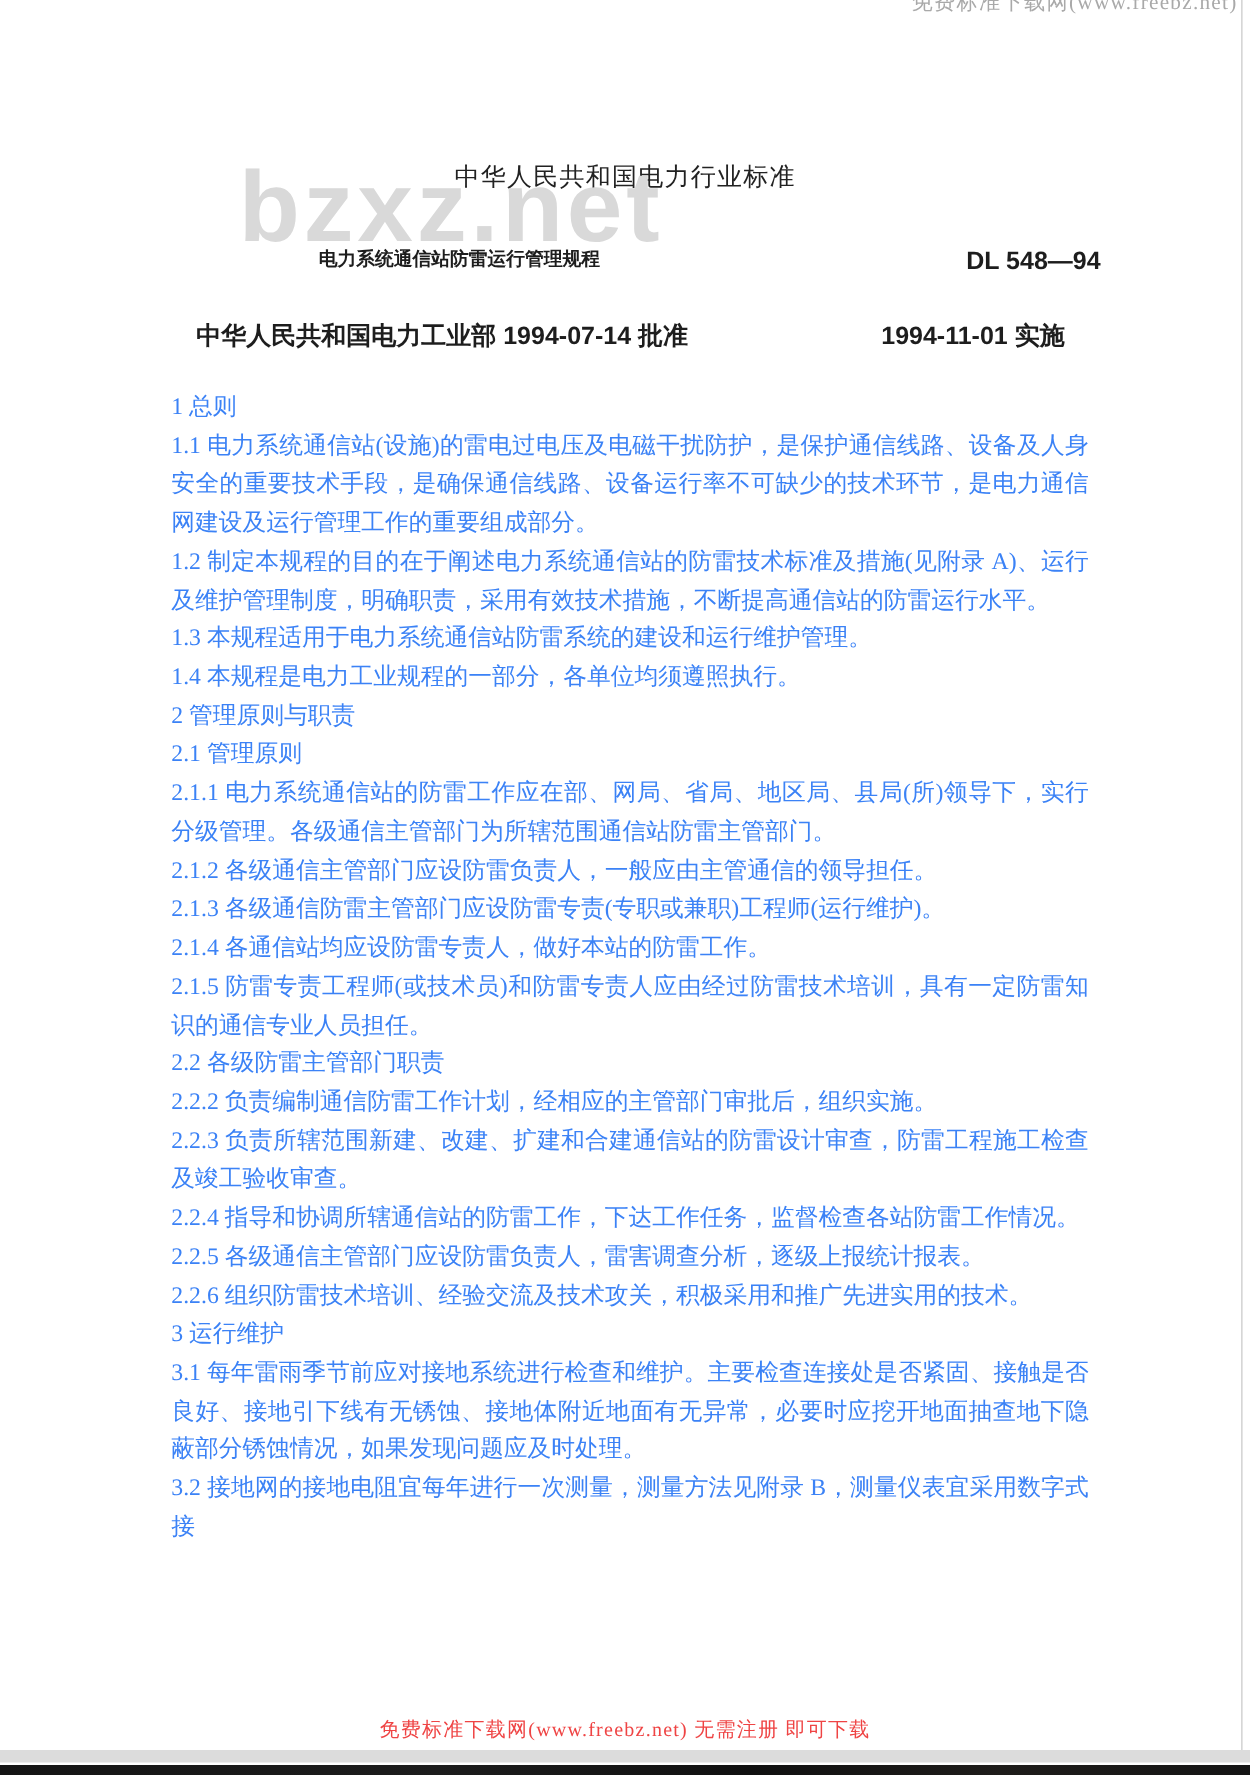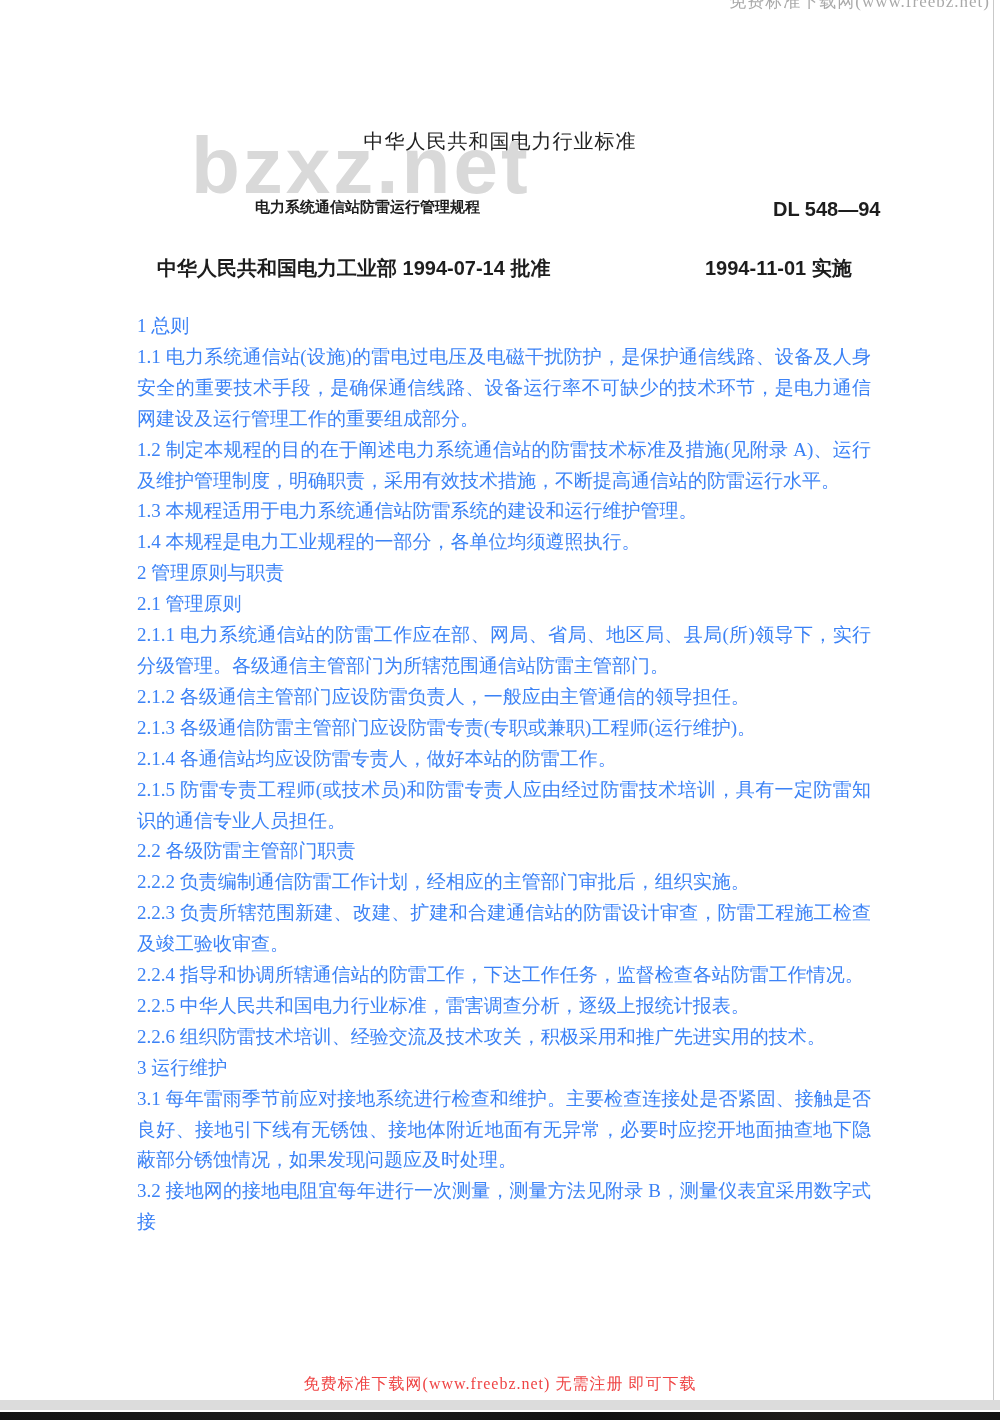--- a/index.html
+++ b/index.html
@@ -162,21 +162,21 @@
     <p>2.1 管理原则</p>
     <p>2.1.1 电力系统通信站的防雷工作应在部、网局、省局、地区局、县局(所)领导下，实行分级管理。各级通信主管部门为所辖范围通信站防雷主管部门。</p>
     <p>2.1.2 各级通信主管部门应设防雷负责人，一般应由主管通信的领导担任。</p>
     <p>2.1.3 各级通信防雷主管部门应设防雷专责(专职或兼职)工程师(运行维护)。</p>
     <p>2.1.4 各通信站均应设防雷专责人，做好本站的防雷工作。</p>
     <p>2.1.5 防雷专责工程师(或技术员)和防雷专责人应由经过防雷技术培训，具有一定防雷知识的通信专业人员担任。</p>
     <p>2.2 各级防雷主管部门职责</p>
     <p>2.2.2 负责编制通信防雷工作计划，经相应的主管部门审批后，组织实施。</p>
     <p>2.2.3 负责所辖范围新建、改建、扩建和合建通信站的防雷设计审查，防雷工程施工检查及竣工验收审查。</p>
     <p>2.2.4 指导和协调所辖通信站的防雷工作，下达工作任务，监督检查各站防雷工作情况。</p>
-    <p>2.2.5 中华人民共和国电力行业标准，雷害调查分析，逐级上报统计报表。</p>
+    <p>2.2.5 各级通信主管部门应设防雷负责人，雷害调查分析，逐级上报统计报表。</p>
     <p>2.2.6 组织防雷技术培训、经验交流及技术攻关，积极采用和推广先进实用的技术。</p>
     <p>3 运行维护</p>
     <p>3.1 每年雷雨季节前应对接地系统进行检查和维护。主要检查连接处是否紧固、接触是否良好、接地引下线有无锈蚀、接地体附近地面有无异常，必要时应挖开地面抽查地下隐蔽部分锈蚀情况，如果发现问题应及时处理。</p>
     <p>3.2 接地网的接地电阻宜每年进行一次测量，测量方法见附录 B，测量仪表宜采用数字式接</p>
   </div>
 
   <div class="footer-note">免费标准下载网(www.freebz.net) 无需注册 即可下载</div>
 
   <div class="right-edge-line"></div>
   <div class="gray-band"></div>

